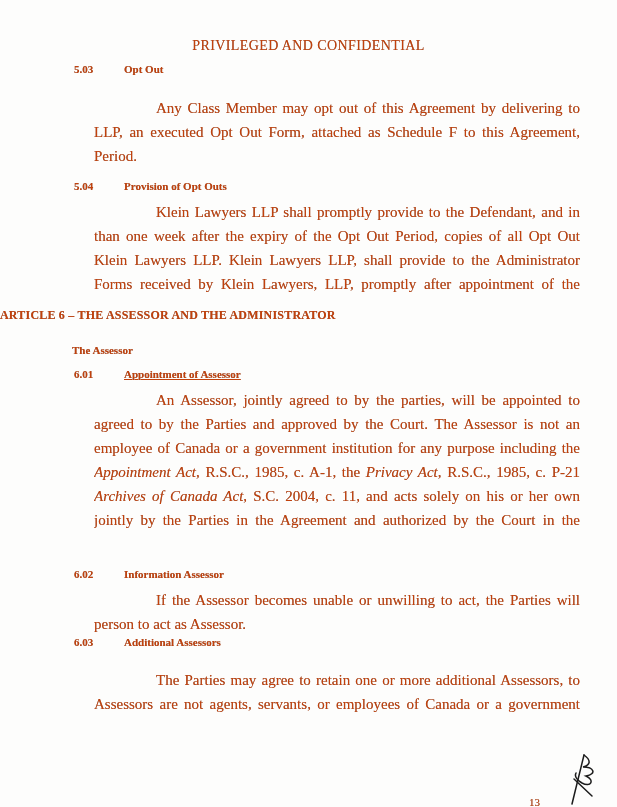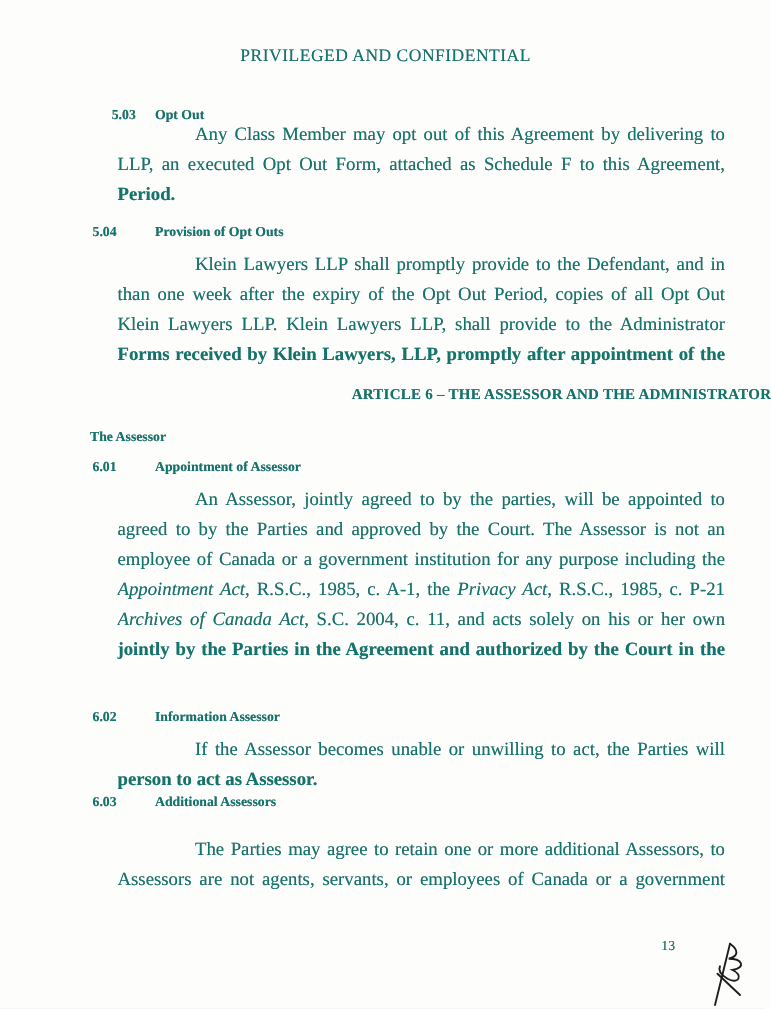--- a/index.html
+++ b/index.html
@@ -2,57 +2,57 @@
 <html><head>
 <meta charset="utf-8">
 <style>
   html,body{margin:0;padding:0;background:#e8e8e8;}
   .page{
     position:relative;
     width:617px;height:807px;
     background:#fdfdfc;
     overflow:hidden;
     font-family:"Liberation Serif","DejaVu Serif",serif;
-    color:#0f766e;
+    color:#c2410c;
     text-shadow:0 0 .5px rgba(20,20,20,.45);
   }
   .blk{position:absolute;}
   .doc-title{
     top:38px;left:0;right:0;
     text-align:center;
     font-size:14px;letter-spacing:.4px;
   }
   .article-heading{
     top:308px;left:0;right:0;
-    text-align:right;
+    text-align:left;
     font-weight:bold;font-size:12px;letter-spacing:.2px;
   }
   .sec-heading{left:74px;font-weight:bold;font-size:11px;line-height:16px;}
   .sec-heading .num{display:inline-block;width:50px;}
   .sub-heading{left:72px;font-weight:bold;font-size:11px;line-height:16px;}
   .para{left:62px;width:486px;font-size:15px;margin-left:32px;}
   .ln{
     height:24px;line-height:24px;
     text-align:justify;text-align-last:justify;
     overflow:hidden;white-space:normal;
   }
   .ln-first{text-indent:62px;}
-  .ln-end{text-align-last:left;font-weight:bold;}
-  .h503{top:84px;text-align:center;}
+  .ln-end{text-align-last:left;}
+  .h503{top:61px;}
   .p1{top:96px;}
   .h504{top:178px;}
   .p2{top:200px;}
   .sub1{top:342px;}
-  .h601{top:366px;}
+  .h601{top:366px;text-decoration:underline;}
   .p3{top:388px;}
   .h602{top:566px;}
   .p4{top:588px;}
   .h603{top:634px;}
   .p5{top:668px;}
-  .page-number{top:751px;left:529px;font-size:11px;}
+  .page-number{top:796px;left:529px;font-size:11px;}
   .initials{top:752px;left:558px;width:46px;height:55px;}
   .initials svg{display:block;}
 </style>
 </head>
 <body>
 
 <div class="page">
 
   <div class="blk doc-title">PRIVILEGED AND CONFIDENTIAL</div>
 

